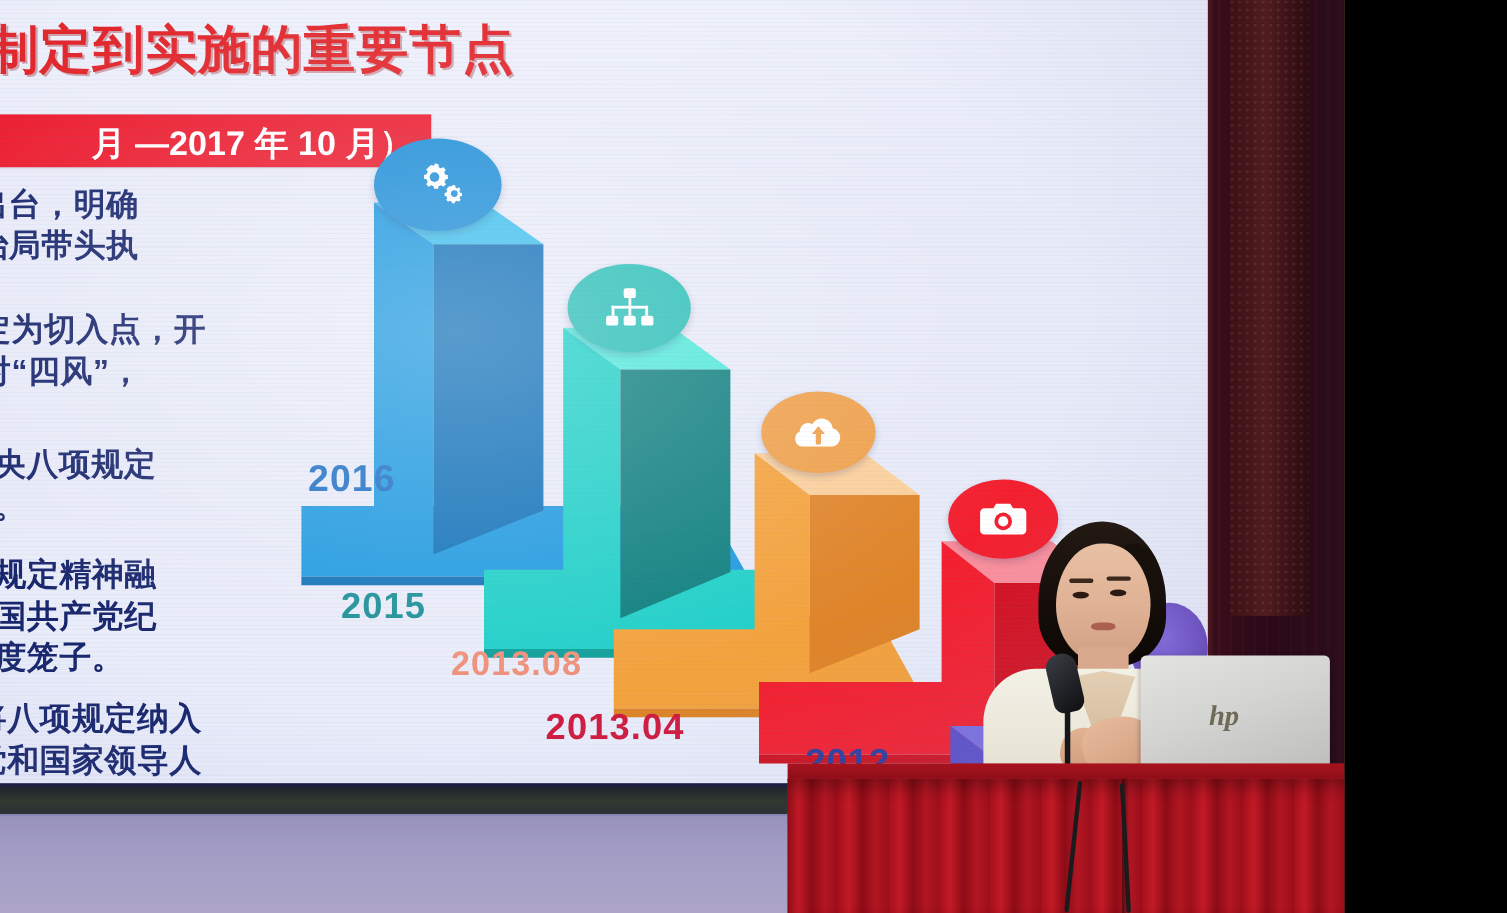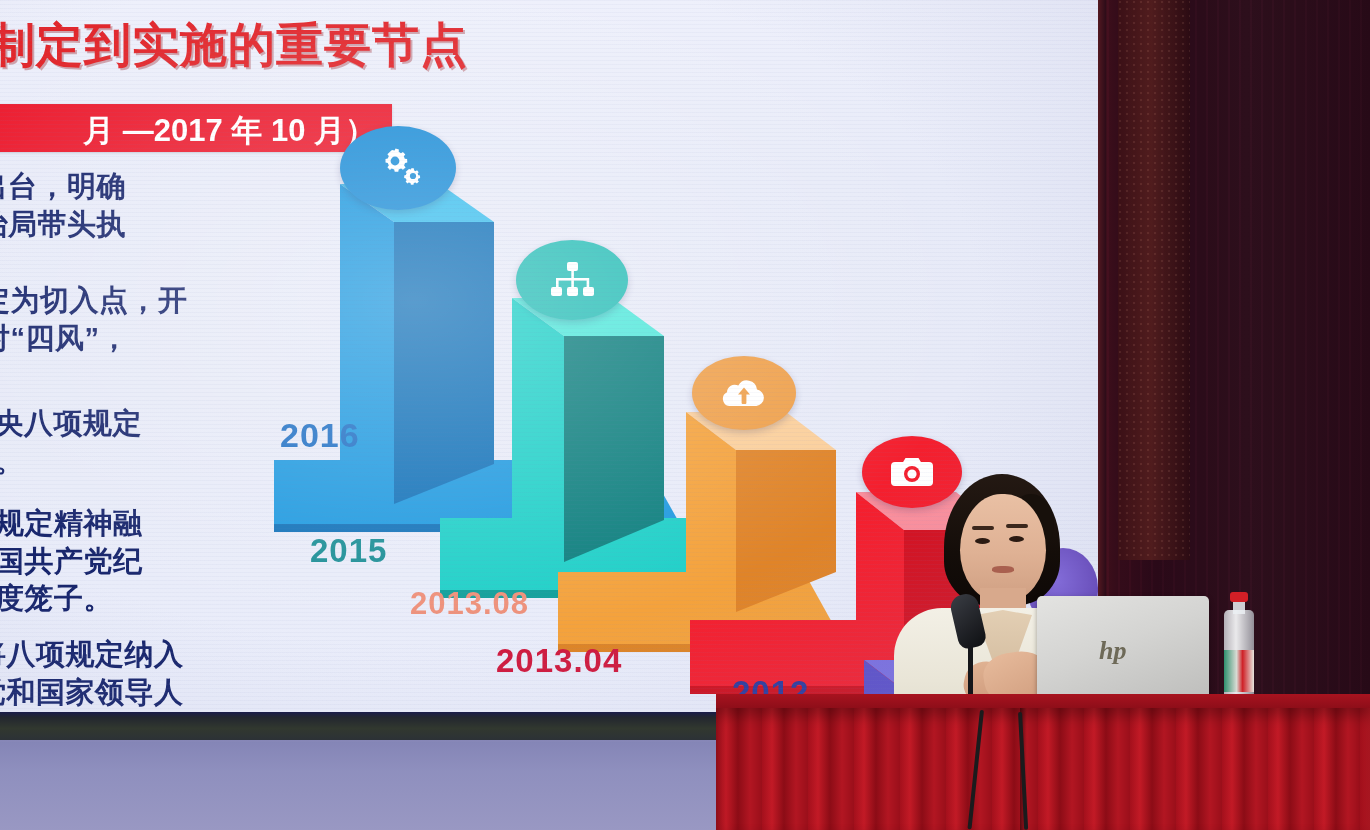--- a/index.html
+++ b/index.html
@@ -1,19 +1,19 @@
 <!DOCTYPE html>
 <html><head>
 <meta charset="utf-8">
 <style>
   html,body{margin:0;padding:0;background:#000;}
   #stage{
-    position:relative;width:1370px;height:830px;overflow:hidden;
+    position:relative;width:1222px;height:830px;overflow:hidden;
     font-family:"Liberation Sans","DejaVu Sans",sans-serif;
-    background:#0f172a;
+    background:#fdba74;
   }
 
   
   .curtain-right{
     position:absolute;left:1096px;top:0;width:274px;height:830px;
     background:
       linear-gradient(90deg,#4a1220 0%,#3a0d1c 8%,#2e0a1a 22%,#32101f 55%,#2b0b19 100%);
   }
   .curtain-right::after{
     content:"";position:absolute;inset:0;

